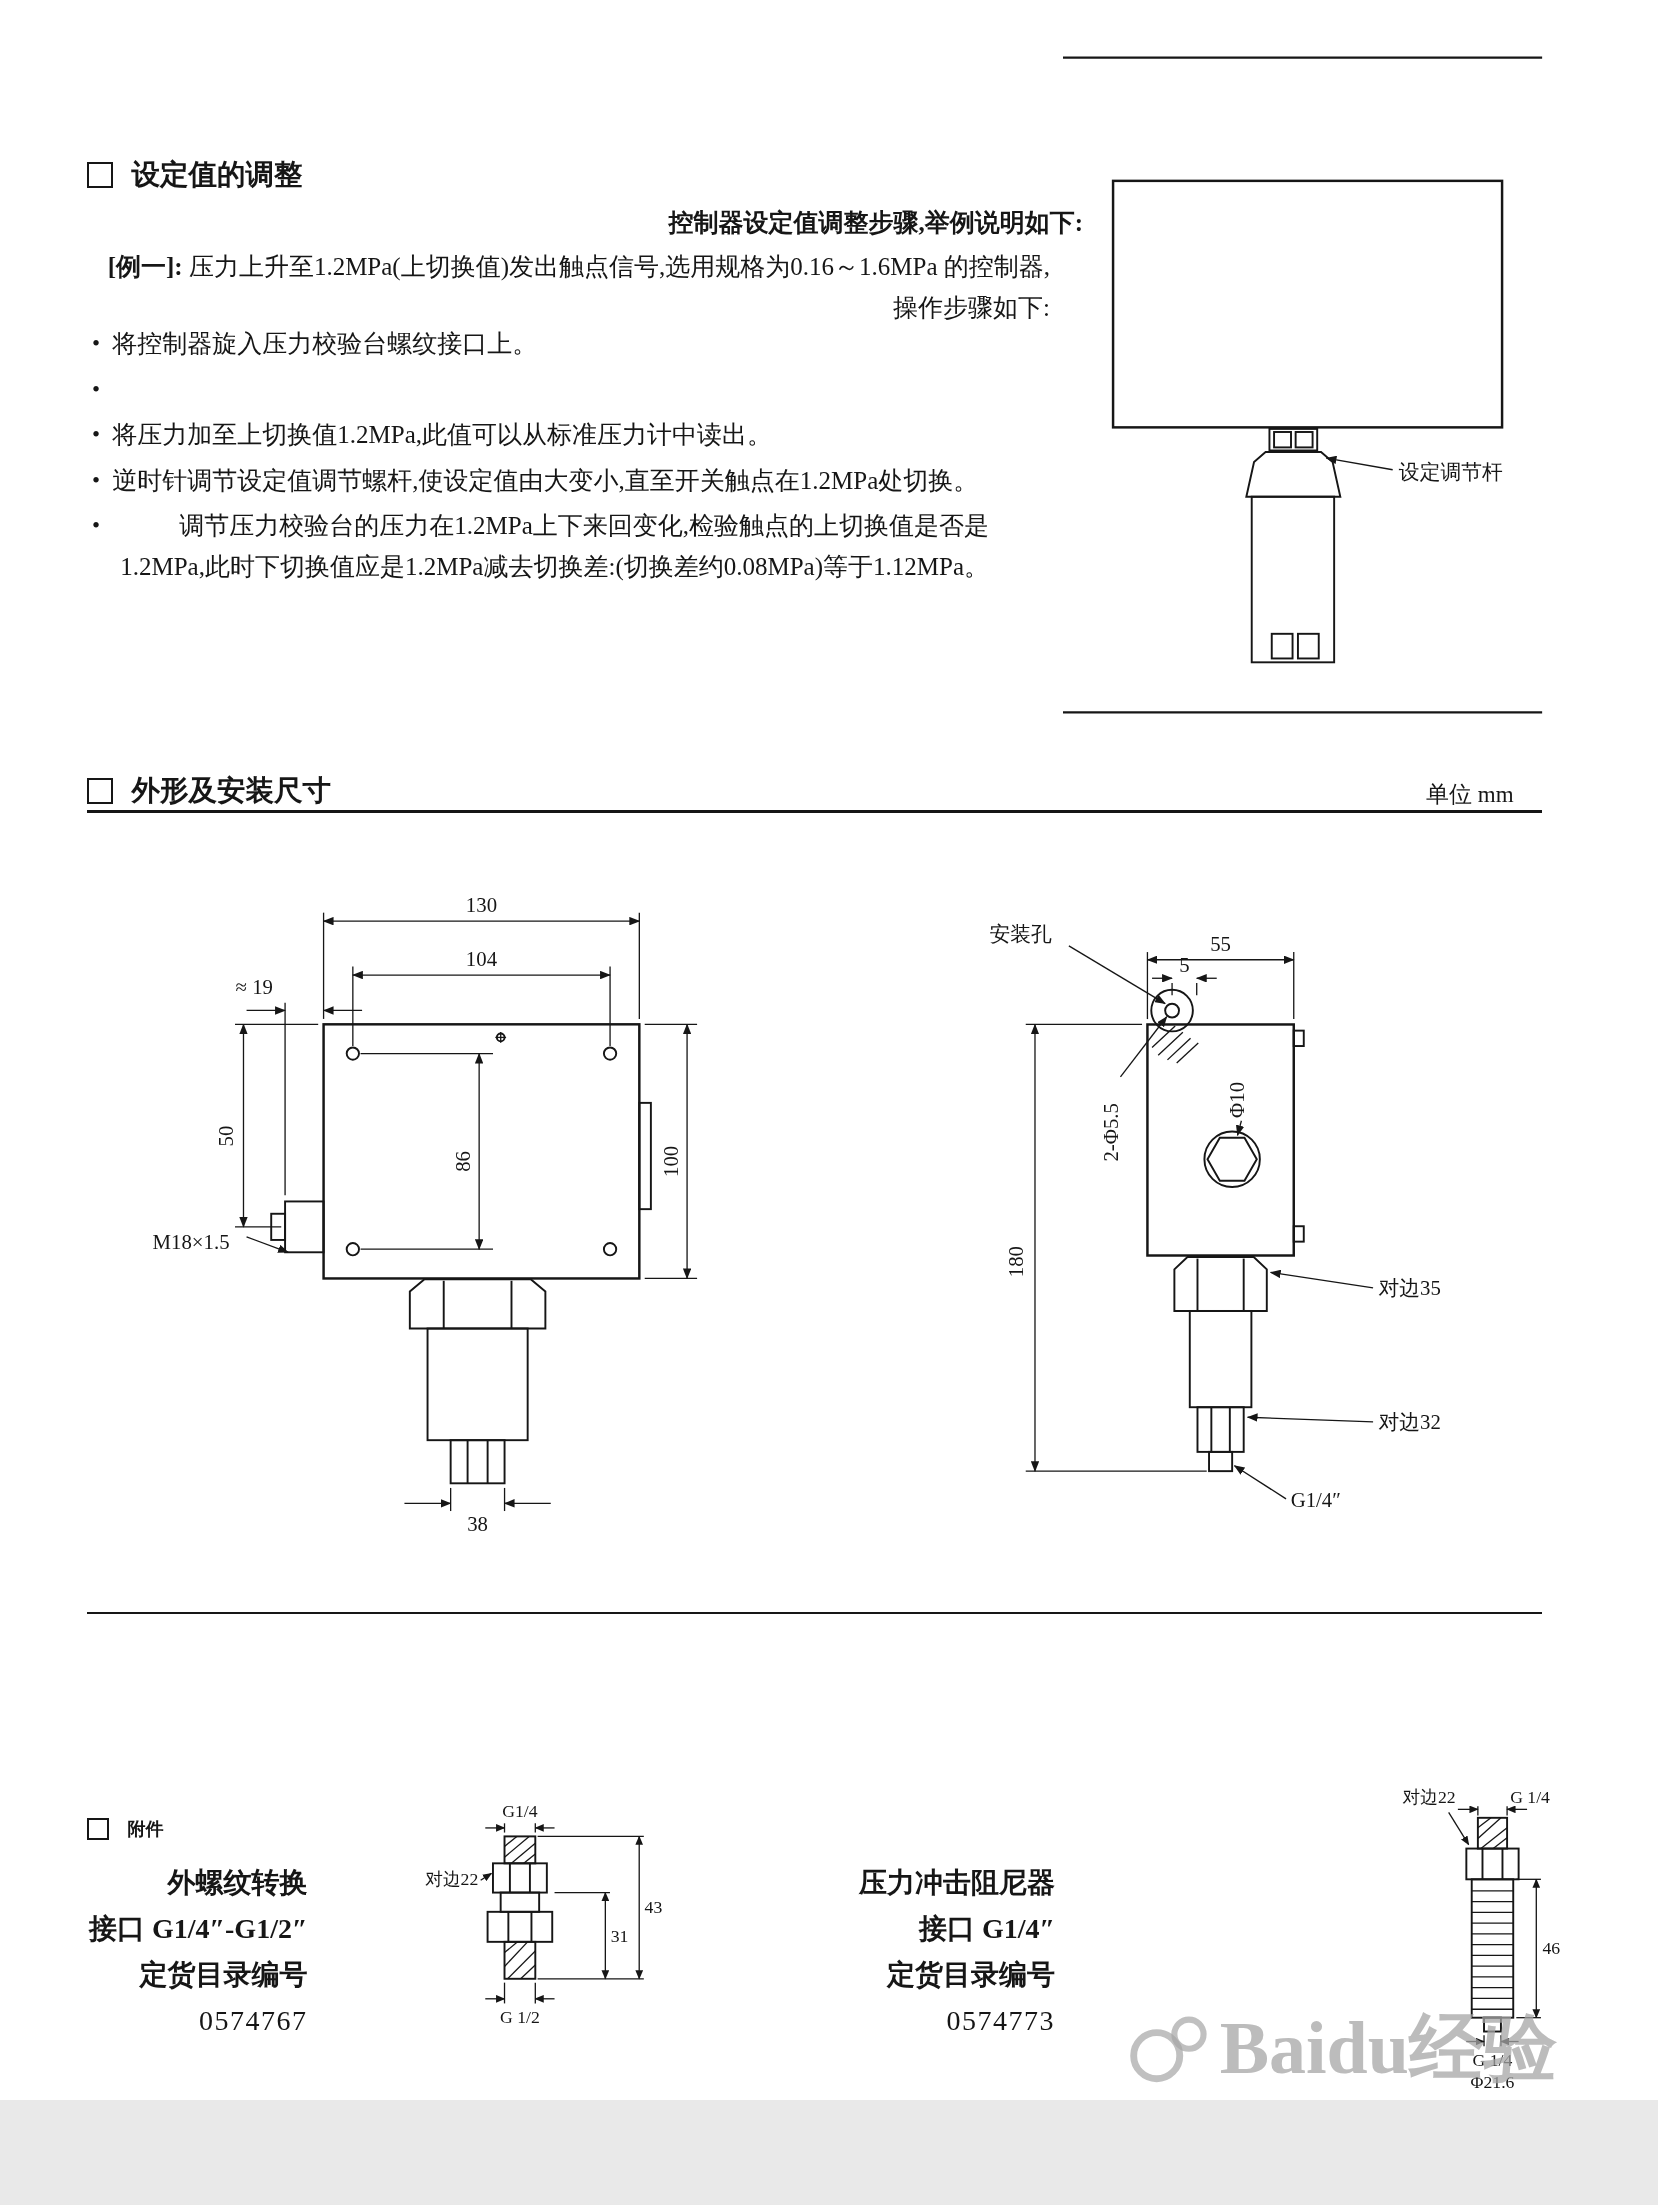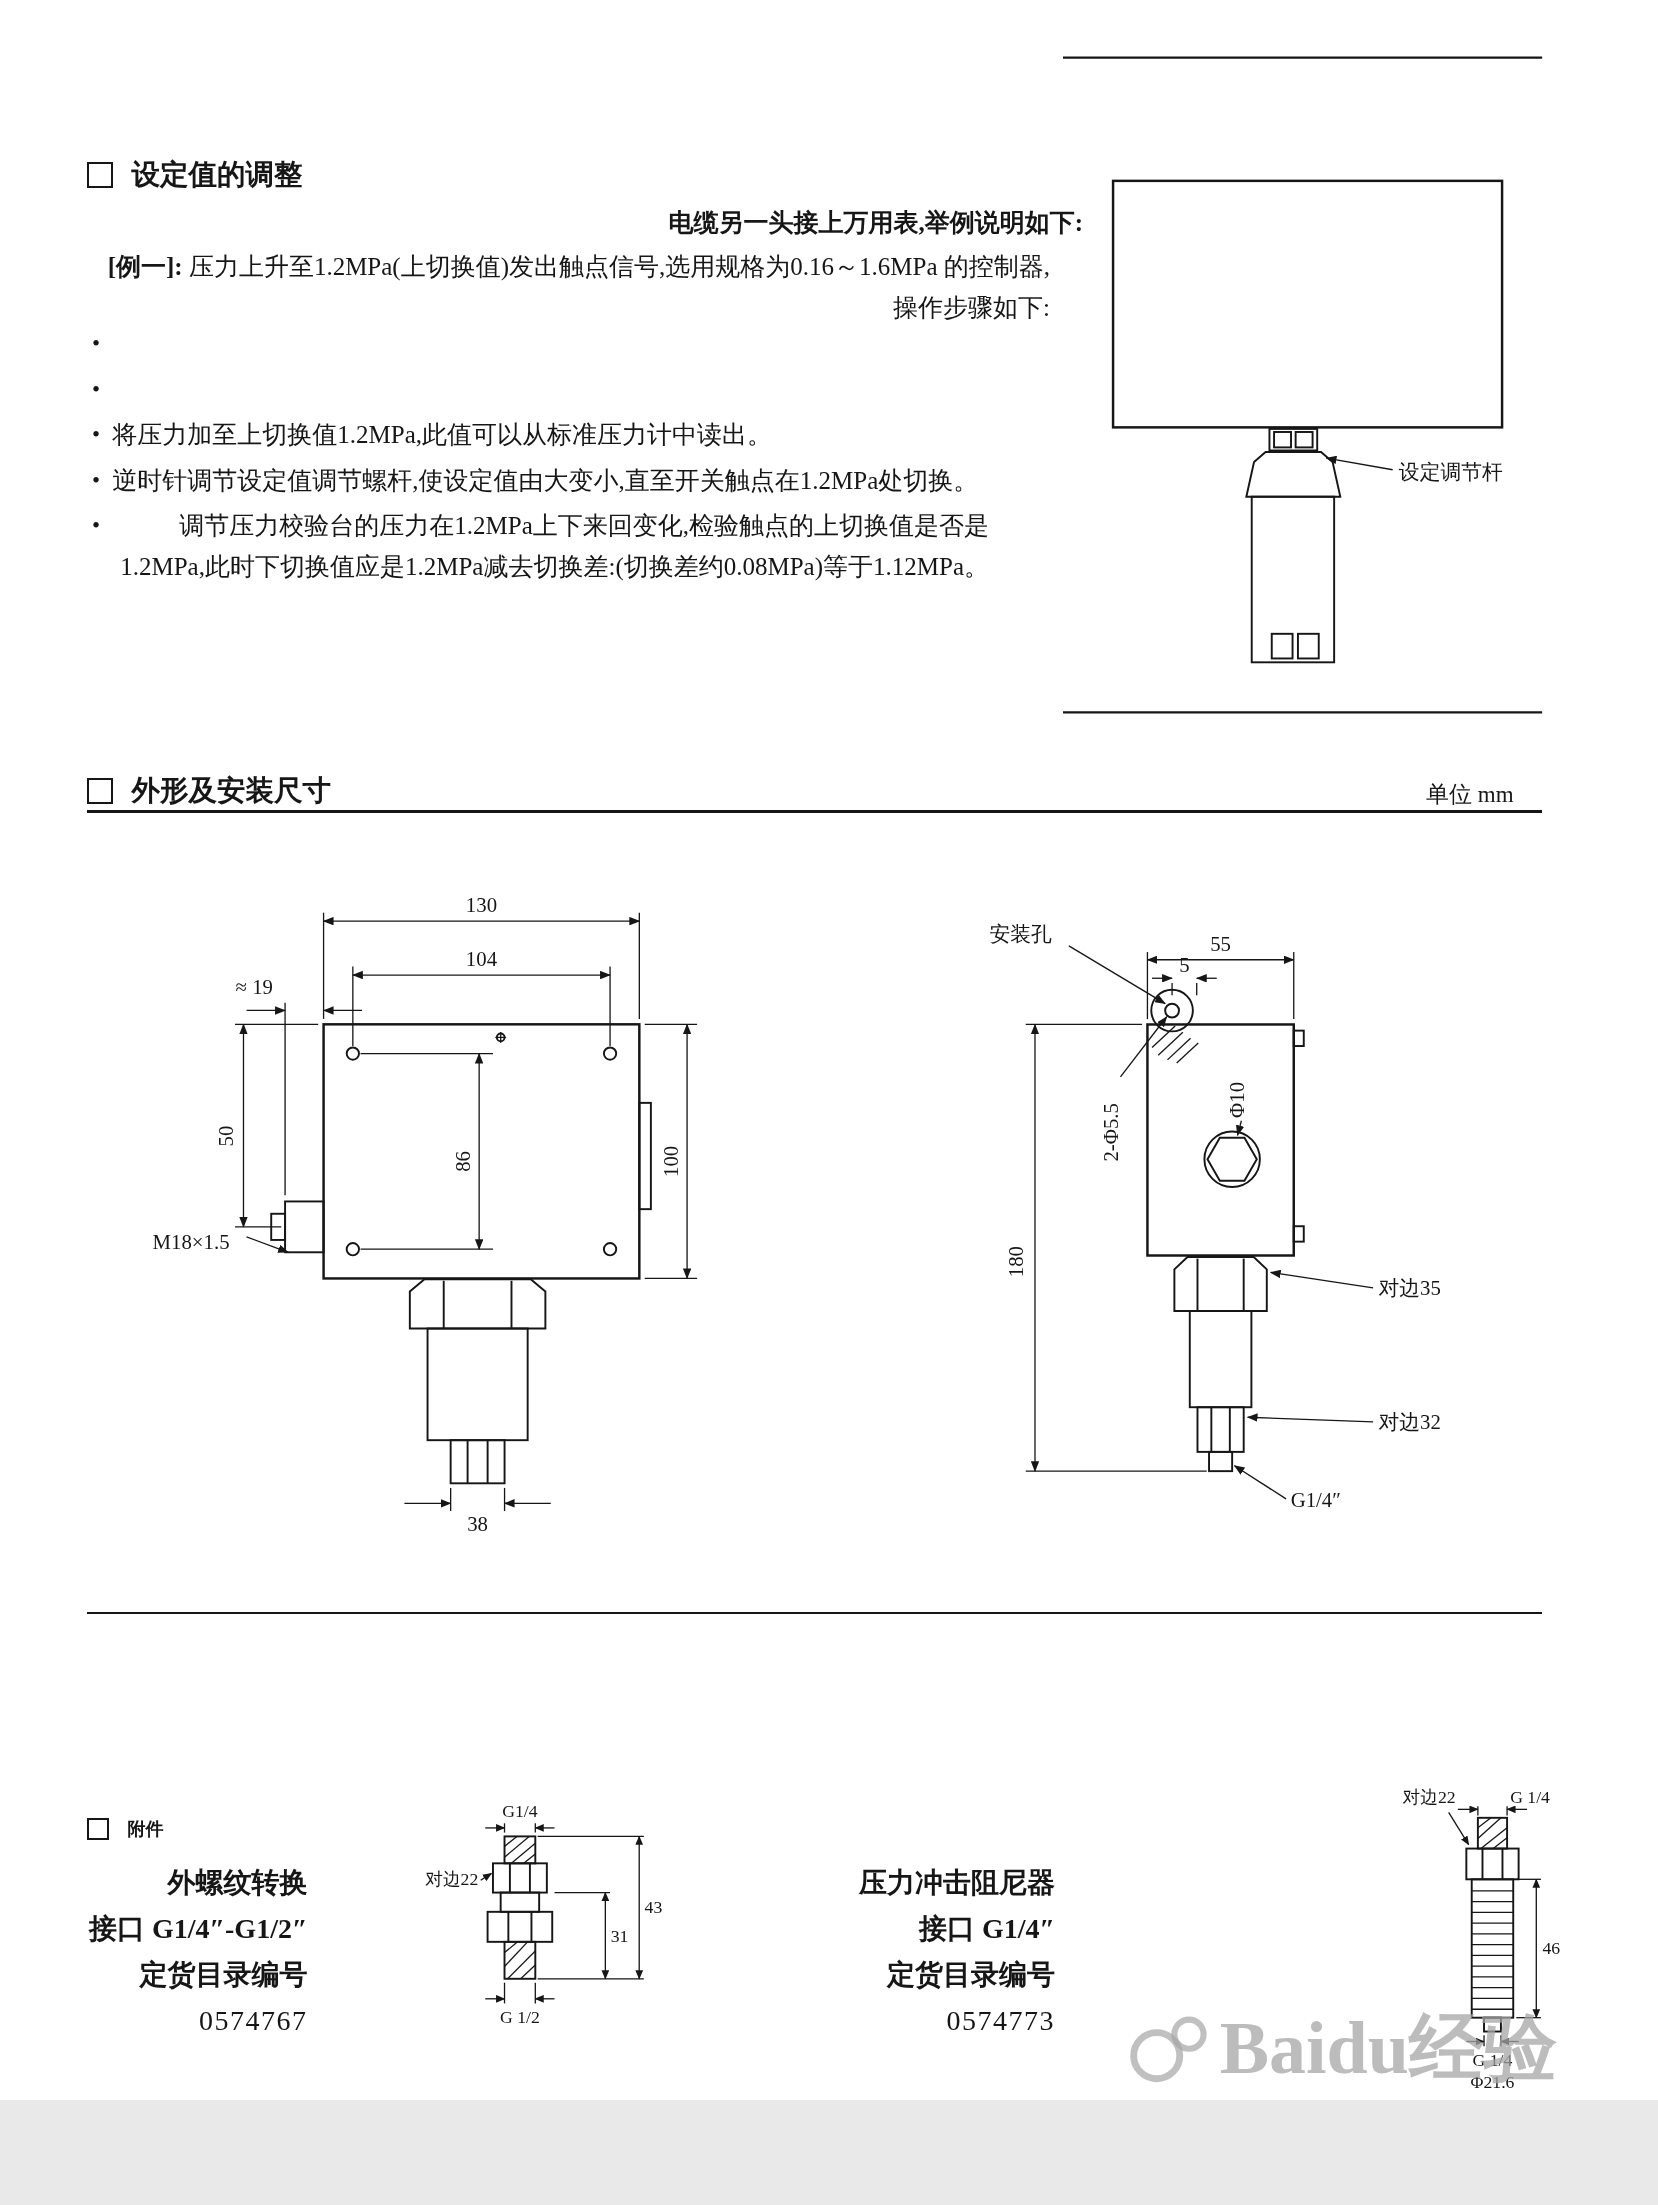--- a/index.html
+++ b/index.html
@@ -33,30 +33,31 @@
 </head>
 <body>
 
 <div class="page">
 
   <div class="abs sec-header" style="left:87px; top:156px;">
     <span class="checkbox"></span>
     <span>设定值的调整</span>
   </div>
 
-  <div class="abs text bold" style="left:82px; top:202px; width:1001px;">电缆另一头接上万用表,举例说明如下:</div>
+  <div class="abs text bold" style="left:82px; top:202px; width:1001px;">控制器设定值调整步骤,举例说明如下:</div>
 
   <div class="abs text example" style="left:91px; top:246px; width:959px;">
     <span class="bold">[例一]:</span>
     <span>压力上升至1.2MPa(上切换值)发出触点信号,选用规格为0.16～1.6MPa 的控制器,操作步骤如下:</span>
   </div>
 
   <div class="abs text bullets" style="left:92px; top:323px; width:897px;">
     <div class="bullet">
       <span class="dot">•</span>
+      <span>将控制器旋入压力校验台螺纹接口上。</span>
     </div>
     <div class="bullet">
       <span class="dot">•</span>
     </div>
     <div class="bullet">
       <span class="dot">•</span>
       <span>将压力加至上切换值1.2MPa,此值可以从标准压力计中读出。</span>
     </div>
     <div class="bullet">
       <span class="dot">•</span>

